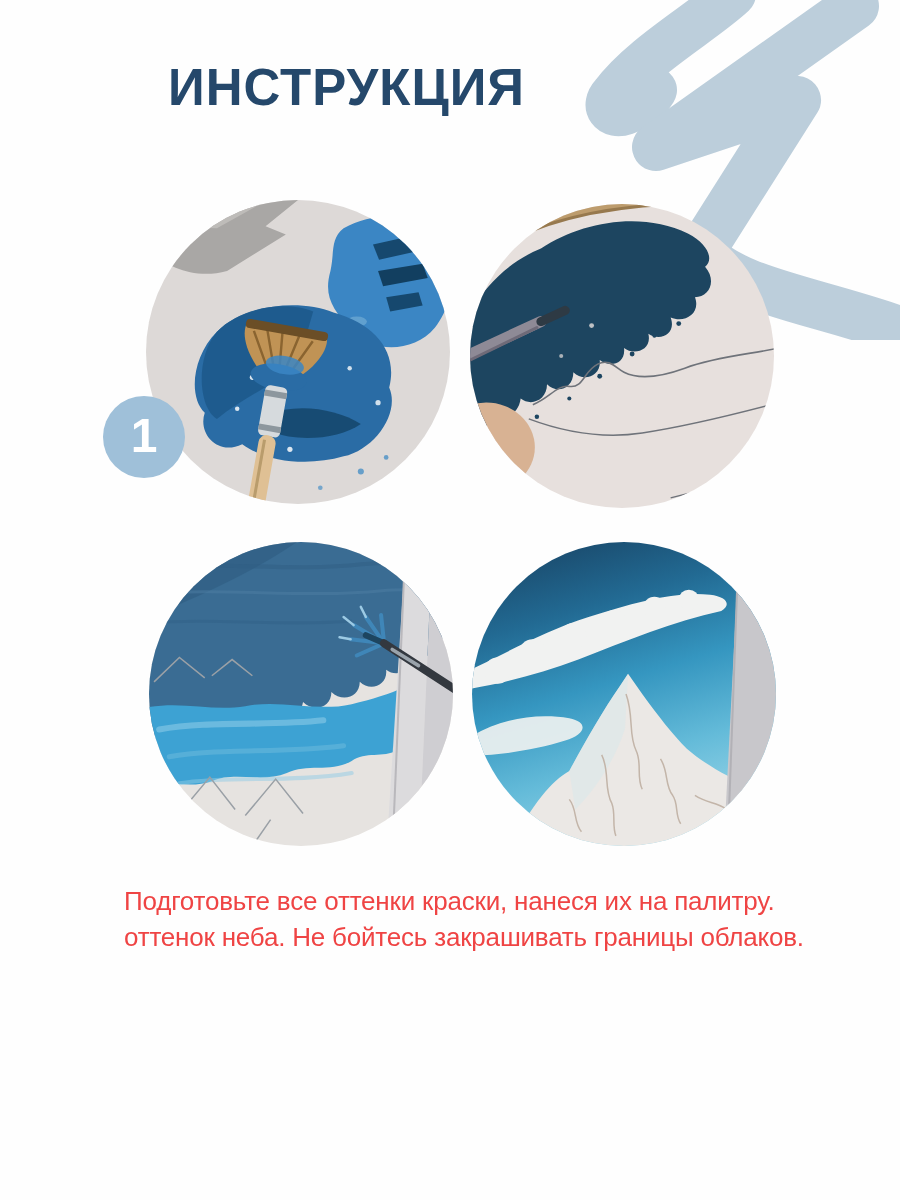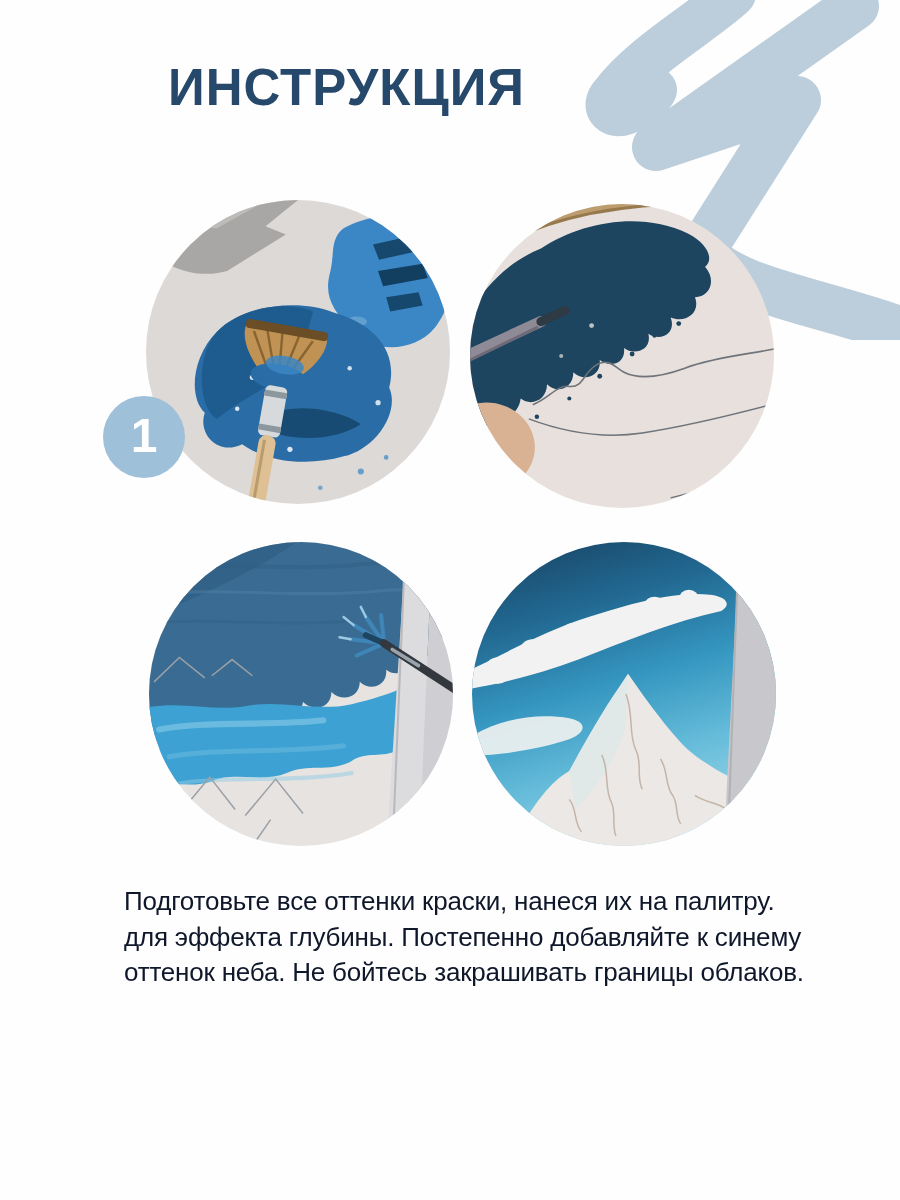--- a/index.html
+++ b/index.html
@@ -26,21 +26,21 @@
     position:absolute; left:103px; top:396px; width:82px; height:82px;
     border-radius:50%; background:#9fc0d9; z-index:5;
     display:flex; align-items:center; justify-content:center;
   }
   .step-badge span {
     color:#ffffff; font-size:48px; font-weight:bold; line-height:1;
     transform:translateY(-1px);
   }
   .instruction {
     position:absolute; left:124px; top:884px; width:700px; z-index:2;
-    color:#0f172a; font-size:26px; line-height:35.5px; letter-spacing:-0.2px;
+    color:#ef4444; font-size:26px; line-height:35.5px; letter-spacing:-0.2px;
   }
   .instruction-line { white-space:nowrap; }
 </style>
 </head>
 <body>
 
 <div class="page">
 
   <svg class="decor-svg" viewBox="0 0 347 340" aria-hidden="true">
     <path d="M 180,-6 C 150,22 90,55 60,95 C 50,106 58,117 72,112 C 86,107 96,98 101,90" fill="none" stroke="#bccedb" stroke-width="46" stroke-linecap="round" stroke-linejoin="round"></path>
@@ -198,17 +198,16 @@
       <path d="M262,36 L252,310" stroke="#b2b1b6" stroke-width="2" fill="none"></path>
     </svg>
   </div>
 
   <div class="step-badge">
     <span>1</span>
   </div>
 
   <div class="instruction">
     <div class="instruction-line">Подготовьте все оттенки краски, нанеся их на палитру.</div>
-    <div class="instruction-line">для эффекта глубины. Постепенно добавляйте к синему</div>
     <div class="instruction-line">оттенок неба. Не бойтесь закрашивать границы облаков.</div>
   </div>
 
 </div>
 
 </body></html>

